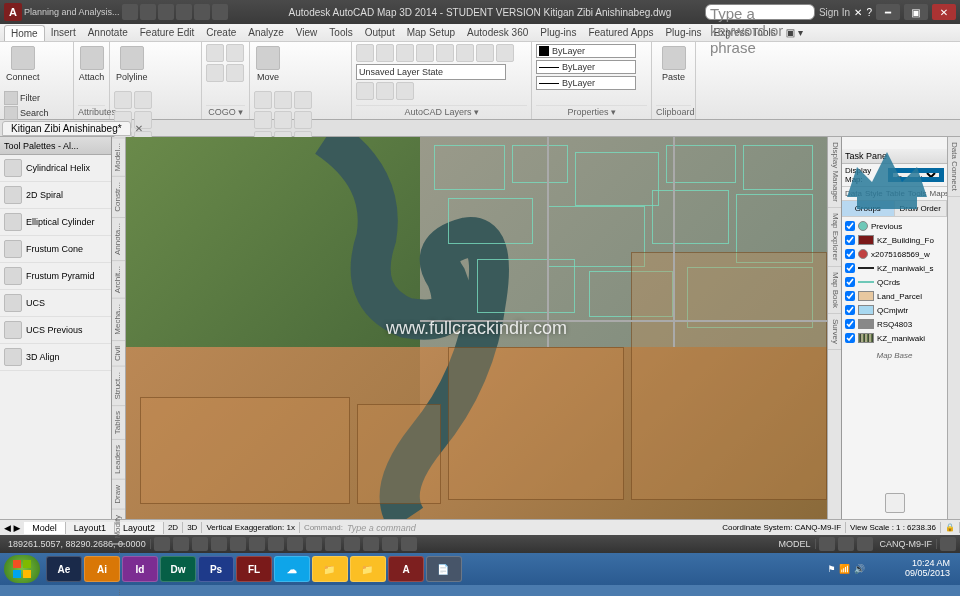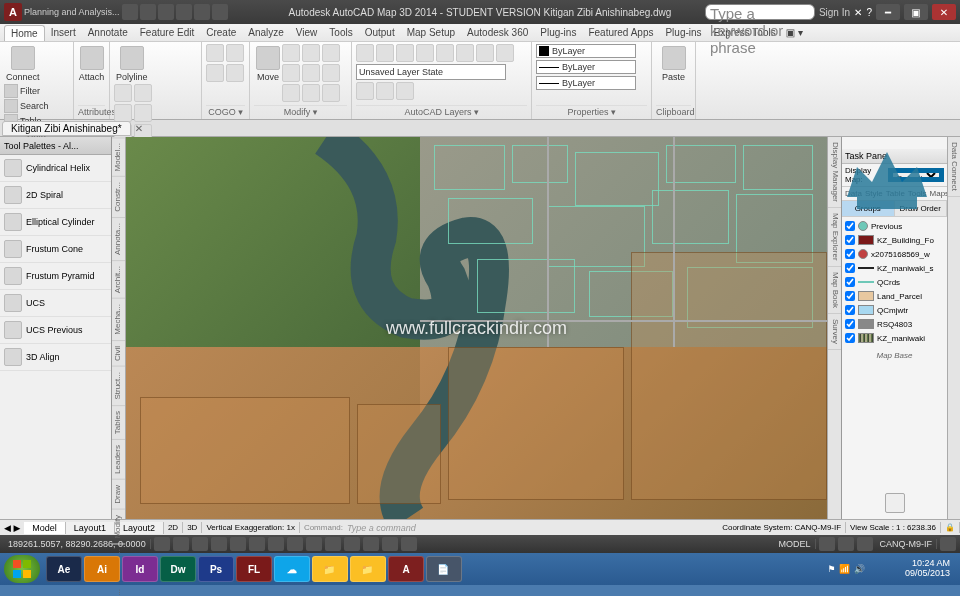--- a/index.html
+++ b/index.html
@@ -10,21 +10,21 @@
 .title-bar .qat .icon { width:16px; height:16px; background:#555; border-radius:2px; }
 .title-bar .title-txt { position:absolute; left:50%; transform:translateX(-50%); color:#ddd; white-space:nowrap; }
 .title-bar .right { margin-left:auto; display:flex; gap:4px; align-items:center; }
 .title-bar .search { width:110px; height:16px; background:#fff; border:1px solid #888; font-size:15px; padding:0 4px; color:#888; border-radius:6px; }
 .title-bar .winbtn { width:24px; height:16px; background:#555; border-radius:2px; display:flex; align-items:center; justify-content:center; font-size:10px; }
 .menu-bar { height:18px; background:linear-gradient(#f4f4f4,#e8e8e8); display:flex; align-items:center; font-size:10px; color:#444; padding-left:4px; gap:0; border-bottom:1px solid #ccc; }
 .menu-bar .tab { padding:2px 6px; cursor:pointer; }
 .menu-bar .tab.active { background:#fdfdfd; border:1px solid #bbb; border-bottom:none; border-radius:3px 3px 0 0; }
 .ribbon { height:78px; background:linear-gradient(#fdfdfd,#e6e6e6); display:flex; border-bottom:1px solid #aaa; font-size:9px; color:#333; }
 .ribbon .panel { border-right:1px solid #ccc; padding:2px 4px; display:flex; flex-direction:column; justify-content:space-between; }
-.ribbon .panel .tools { display:flex; gap:0; flex-wrap:wrap; align-content:flex-start; }
+.ribbon .panel .tools { display:flex; gap:7px; flex-wrap:wrap; align-content:flex-start; }
 .ribbon .panel .plabel { text-align:center; font-size:9px; color:#666; border-top:1px solid #ddd; padding-top:1px; }
 .ribbon .bigbtn { display:flex; flex-direction:column; align-items:center; gap:2px; padding:2px; }
 .ribbon .bigbtn .ico { width:24px; height:24px; background:#d0d0d0; border:1px solid #bbb; border-radius:2px; }
 .ribbon .smallbtn { width:18px; height:18px; background:#e0e0e0; border:1px solid #ccc; border-radius:2px; }
 .ribbon .txtbtn { display:flex; align-items:center; gap:2px; font-size:9px; }
 .ribbon .txtbtn .ico { width:14px; height:14px; background:#d0d0d0; border:1px solid #bbb; }
 .ribbon .layer-combo { width:150px; height:16px; background:#fff; border:1px solid #999; font-size:9px; padding:0 2px; display:flex; align-items:center; }
 .ribbon .line-combo { width:100px; height:14px; background:#fff; border:1px solid #999; font-size:9px; display:flex; align-items:center; padding:0 2px; margin-bottom:2px; }
 .doc-tab-bar { height:17px; background:#e0e0e0; display:flex; align-items:center; font-size:10px; padding-left:2px; border-bottom:1px solid #aaa; }
 .doc-tab-bar .dtab { background:#f4f4f4; border:1px solid #bbb; padding:1px 8px; border-radius:3px 3px 0 0; margin-right:2px; }

